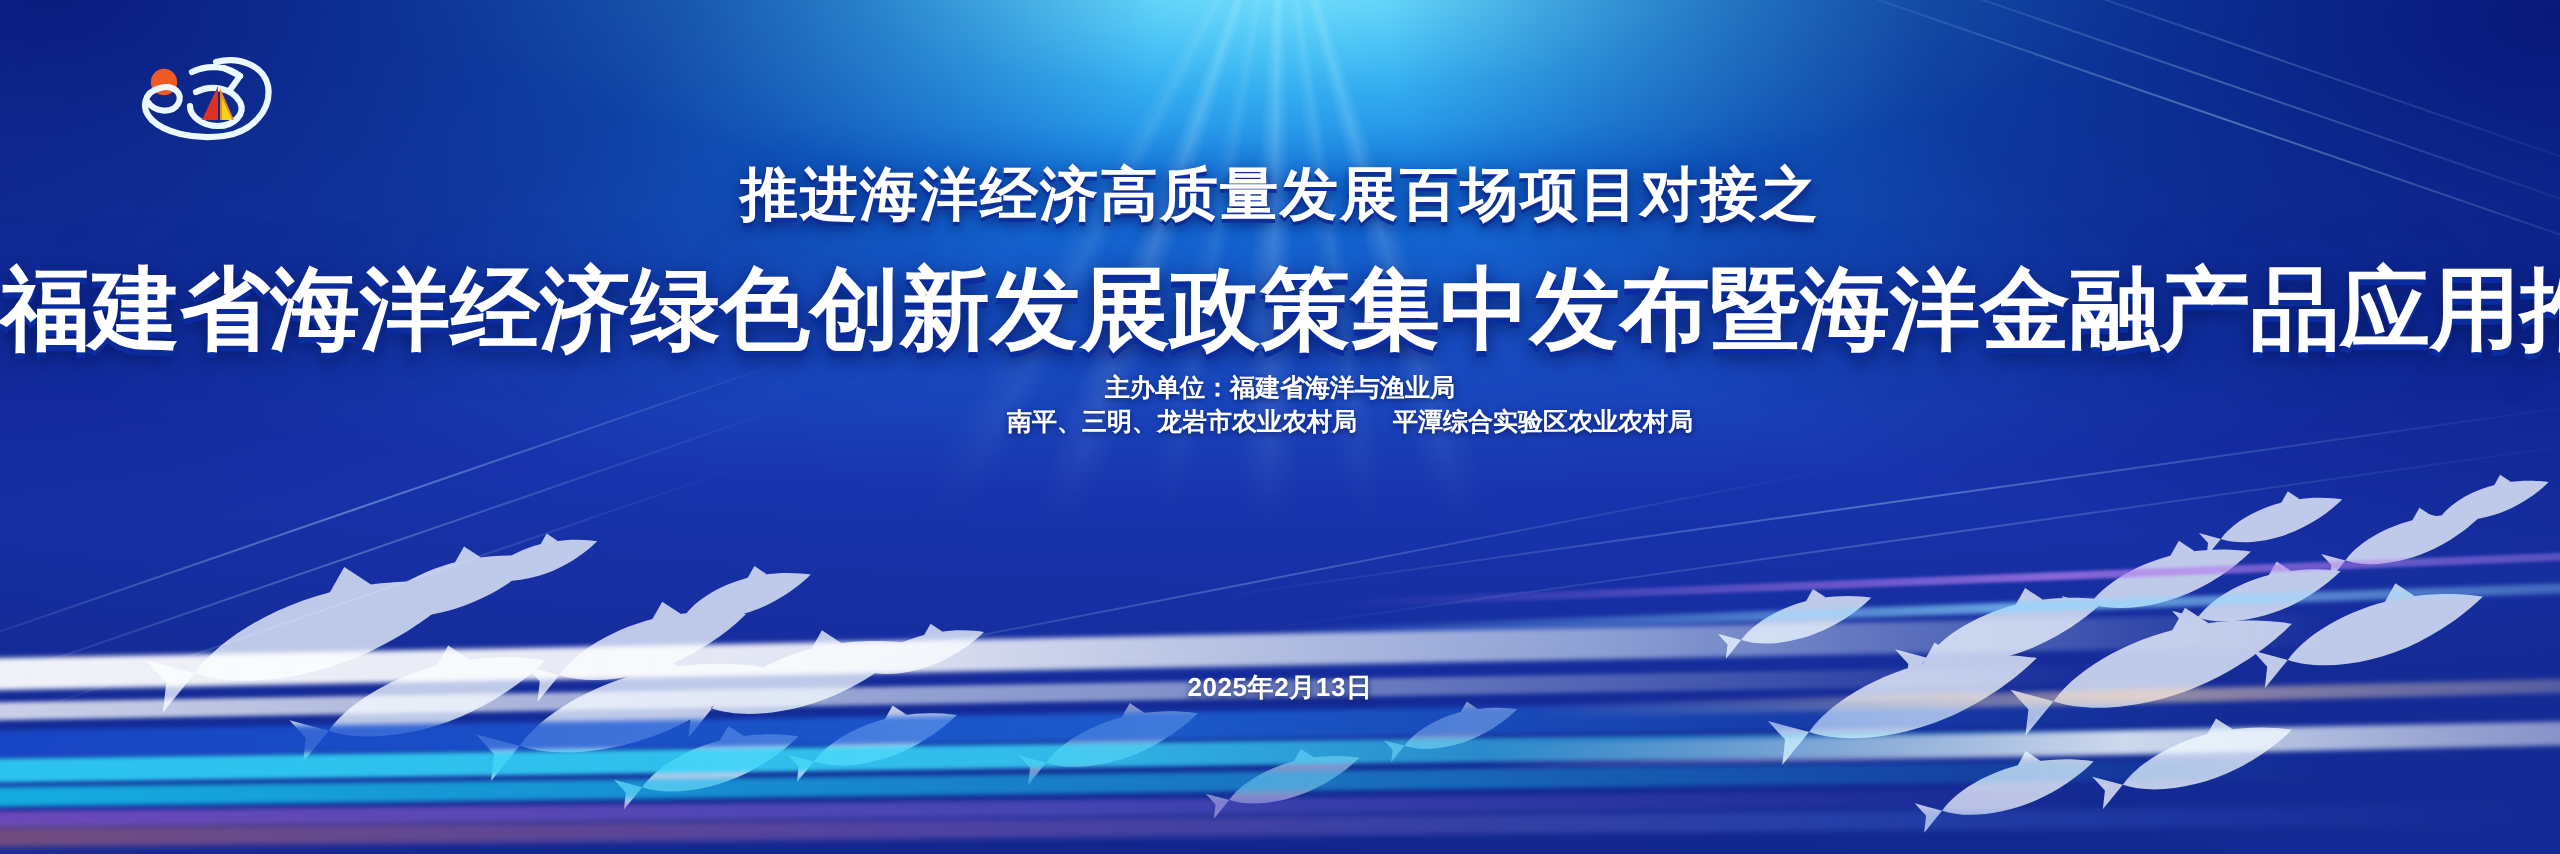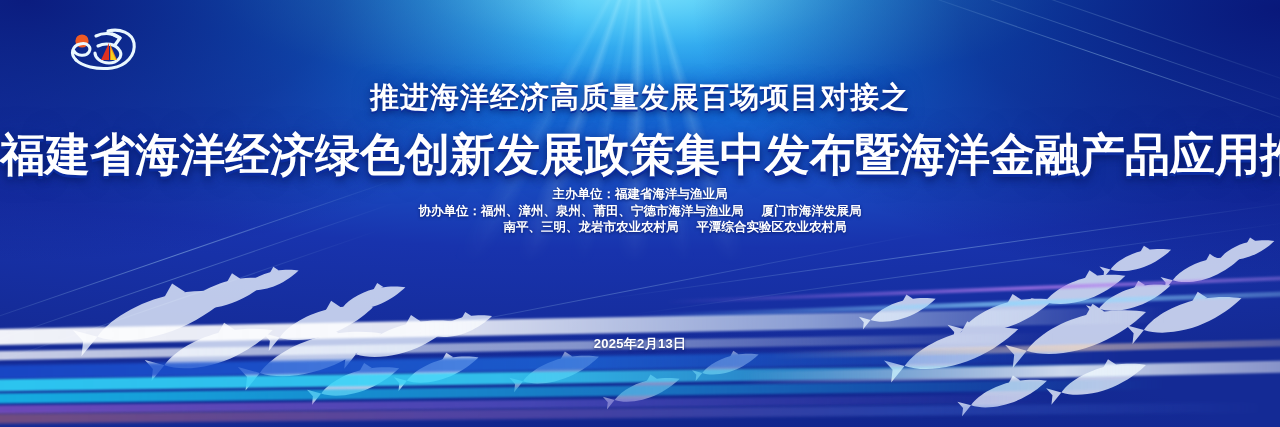--- a/index.html
+++ b/index.html
@@ -201,23 +201,20 @@
   </div>
 
   <div class="tx" id="subtitle">推进海洋经济高质量发展百场项目对接之</div>
 
   <div class="tx" id="maintitle">福建省海洋经济绿色创新发展政策集中发布暨海洋金融产品应用推广会</div>
 
   <div class="tx" id="orgblock">
     <span class="row">
       <span>主办单位：</span><span>福建省海洋与渔业局</span>
     </span>
-    <span class="row">
-      <span>协办单位：</span><span>福州、漳州、泉州、莆田、宁德市海洋与渔业局</span><span class="gap"></span><span>厦门市海洋发展局</span>
-    </span>
     <span class="row indent">
       <span>南平、三明、龙岩市农业农村局</span><span class="gap"></span><span>平潭综合实验区农业农村局</span>
     </span>
   </div>
 
   <div class="tx" id="datetext">2025年2月13日</div>
 
 </div>
 
 </body></html>

